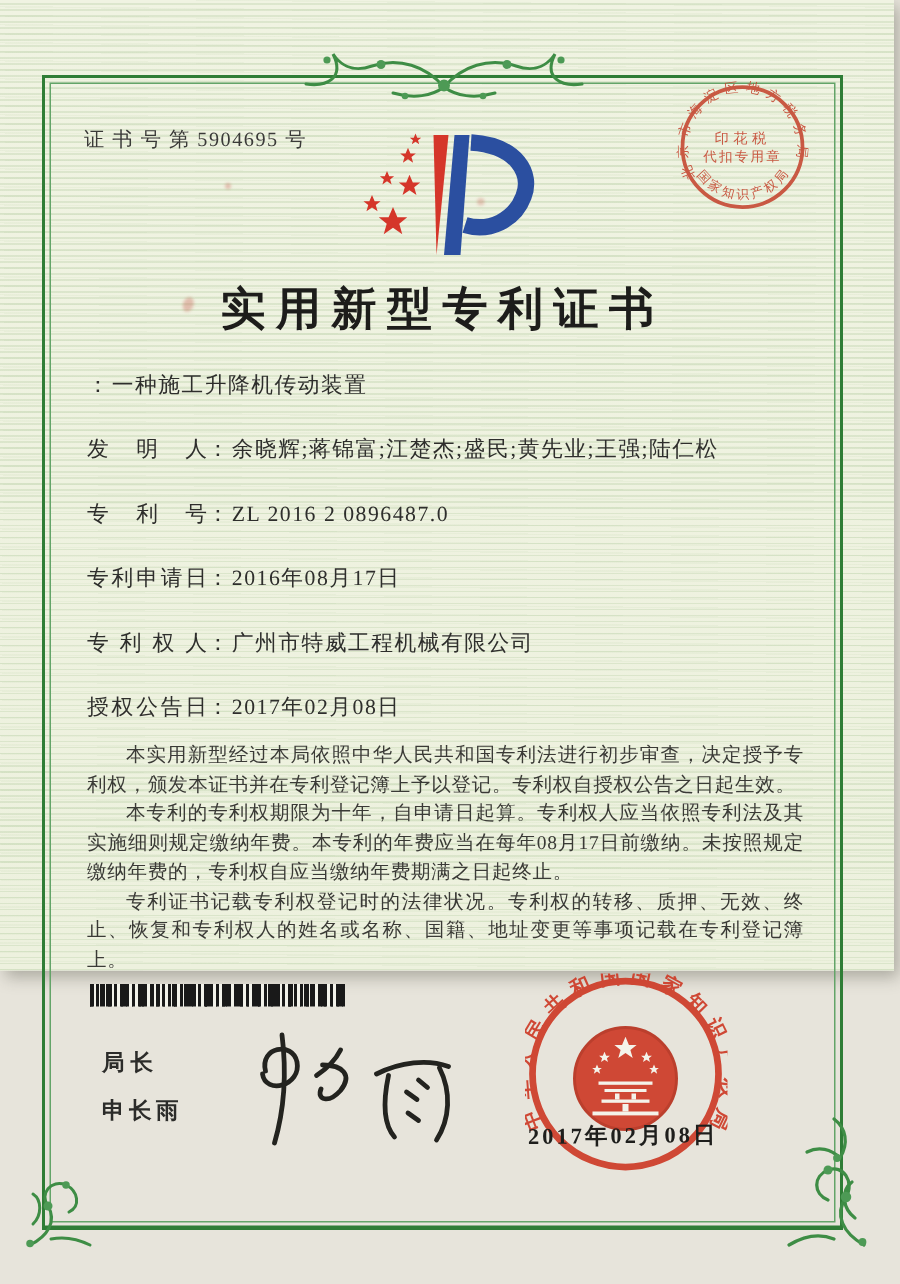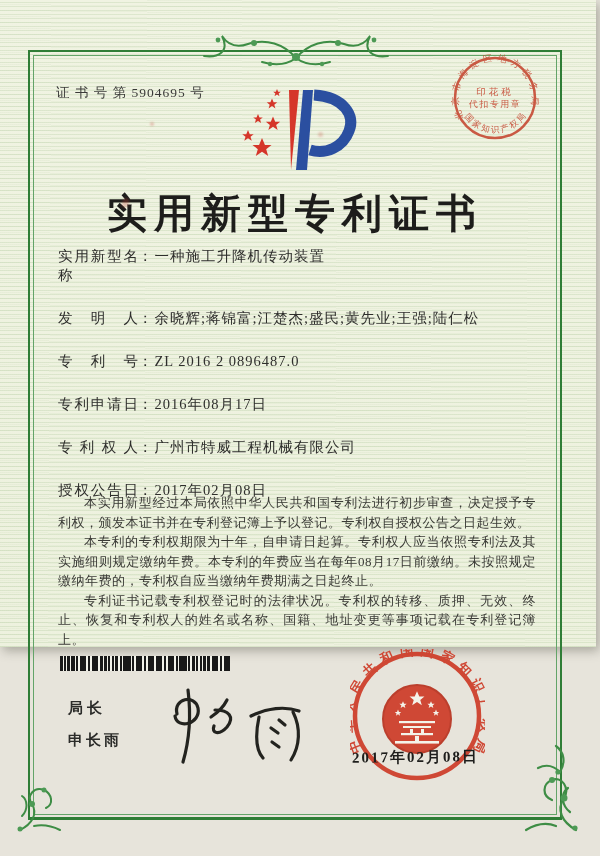--- a/index.html
+++ b/index.html
@@ -13,21 +13,21 @@
       repeating-linear-gradient(0.6deg, rgba(170,200,150,.10) 0 1px, rgba(0,0,0,0) 1px 6px),
       linear-gradient(#f0f3e2,#edf1de); }
   .frame-outer { position:absolute; left:28px; top:50px; width:534px; height:770px;
     border:2px solid #2f7d36; border-bottom-width:3px; }
   .frame-inner { position:absolute; left:33px; top:55px; width:524px; height:760px;
     border:1px solid #63a468; }
   .cert-no { position:absolute; left:56px; top:84px; font-size:13.5px; color:#3a3a38;
     letter-spacing:1px; }
   .logo { position:absolute; left:233px; top:86px; }
   .title { position:absolute; left:28px; top:186px; width:534px; text-align:center;
-    font-size:40px; font-weight:700; color:#1d1d1b; letter-spacing:7px; }
+    font-size:30px; font-weight:700; color:#1d1d1b; letter-spacing:7px; }
   .speck { position:absolute; border-radius:50%; background:#c2453a; filter:blur(1px); }
   .sp1 { left:122px; top:198px; width:7px; height:10px; opacity:.3; transform:rotate(20deg); }
   .sp2 { left:318px; top:132px; width:5px; height:5px; opacity:.25; }
   .sp3 { left:150px; top:122px; width:4px; height:4px; opacity:.3; }
   .fields { position:absolute; left:58px; top:247px; width:480px; }
   .field-row { display:flex; align-items:baseline; margin-bottom:24px;
     font-size:14.5px; color:#2e2e2c; }
   .flabel { display:inline-block; width:80px; text-align:justify; text-align-last:justify; }
   .colon { margin:0 2px 0 0; }
   .fvalue { letter-spacing:1px; }
@@ -149,21 +149,20 @@
   </svg>
 
   <div class="title">实用新型专利证书</div>
 
   <div class="speck sp1"></div>
   <div class="speck sp2"></div>
   <div class="speck sp3"></div>
 
   <div class="fields">
     <div class="field-row">
-      <span class="flabel">实用新型名称</span>
         <span class="colon">：</span>
       <span class="fvalue">一种施工升降机传动装置</span>
     </div>
     <div class="field-row">
       <span class="flabel">发明人</span>
         <span class="colon">：</span>
       <span class="fvalue">余晓辉;蒋锦富;江楚杰;盛民;黄先业;王强;陆仁松</span>
     </div>
     <div class="field-row">
       <span class="flabel">专利号</span>

